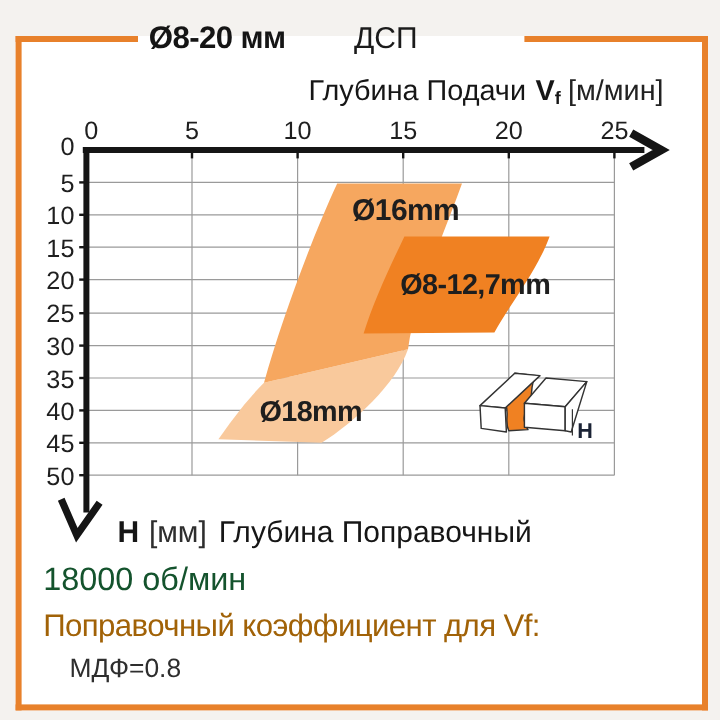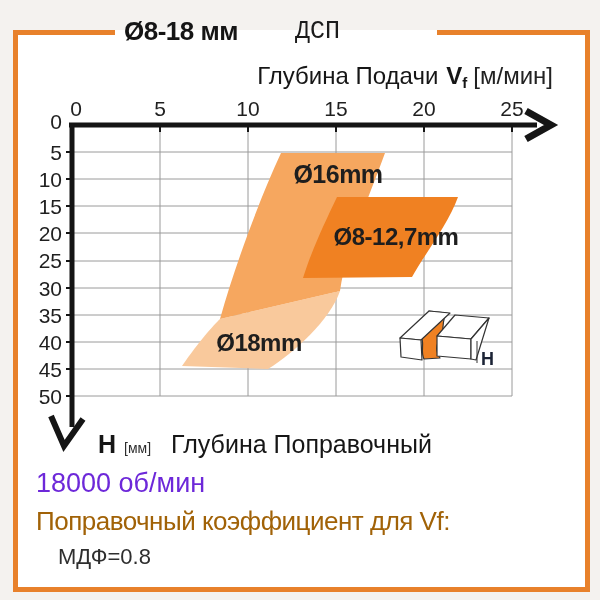--- a/index.html
+++ b/index.html
@@ -13,46 +13,46 @@
   
   #frame-bg{left:13px;top:30px;width:577px;height:562px;background:#ffffff;}
   .frame-seg{background:#e8812b;}
   #frame-left{left:13px;top:30px;width:5px;height:562px;}
   #frame-right{left:585px;top:30px;width:5px;height:562px;}
   #frame-bottom{left:13px;top:587px;width:577px;height:5px;}
   #frame-top-a{left:13px;top:30px;width:102px;height:5px;}
   #frame-top-b{left:437px;top:30px;width:153px;height:5px;}
   
   #range-title{left:124px;top:16px;font-size:26px;font-weight:bold;letter-spacing:-0.5px;color:#151515;line-height:30px;}
-  #material{left:295px;top:18px;font-size:25px;color:#1b1b1b;line-height:28px;font-family:Liberation Mono, monospace;}
+  #material{left:295px;top:18px;font-size:25px;color:#1b1b1b;line-height:28px;}
   
   #x-axis-title{right:47px;top:62px;font-size:24px;color:#161616;white-space:nowrap;}
   #x-axis-title .varb{font-weight:bold;margin-left:8px;}
   #x-axis-title .subf{font-weight:bold;font-size:15px;position:relative;top:4px;}
   #x-axis-title .unit{margin-left:6px;color:#222;text-align:right;}
   
   #h-axis-line{left:98px;top:430px;font-size:25px;white-space:nowrap;color:#161616;}
   #h-axis-line .hvar{font-weight:bold;margin-right:8px;}
-  #h-axis-line .unit{font-size:14px;color:#2e2e2e;margin-right:20px;}
-  #rpm-note{left:36px;top:468px;font-size:27px;color:#6d28d9;}
+  #h-axis-line .unit{font-size:25px;color:#2e2e2e;margin-right:10px;}
+  #rpm-note{left:36px;top:468px;font-size:27px;color:#14532d;}
   #correction-note{left:36px;top:506px;font-size:26px;letter-spacing:-0.5px;color:#a16207;}
   #mdf-note{left:58px;top:544px;font-size:22px;color:#2e2e2e;}
   svg text{font-family:"Liberation Sans", sans-serif;}
 </style>
 </head>
 <body>
 
 <div class="abs" id="frame-bg"></div>
 <div class="abs frame-seg" id="frame-left"></div>
 <div class="abs frame-seg" id="frame-right"></div>
 <div class="abs frame-seg" id="frame-bottom"></div>
 <div class="abs frame-seg" id="frame-top-a"></div>
 <div class="abs frame-seg" id="frame-top-b"></div>
 
-<div class="abs" id="range-title">Ø8-18 мм</div>
+<div class="abs" id="range-title">Ø8-20 мм</div>
 <div class="abs" id="material">ДСП</div>
 
 <div class="abs" id="x-axis-title">
   <span>Глубина Подачи</span><span class="varb">V</span><span class="subf">f</span><span class="unit">[м/мин]</span>
 </div>
 
 <svg class="abs" style="left:0;top:0" width="600" height="600" viewBox="0 0 600 600">
 
   <g stroke="#9a9a9a" stroke-width="1" fill="none">
     <line x1="160" y1="125" x2="160" y2="396"></line>

